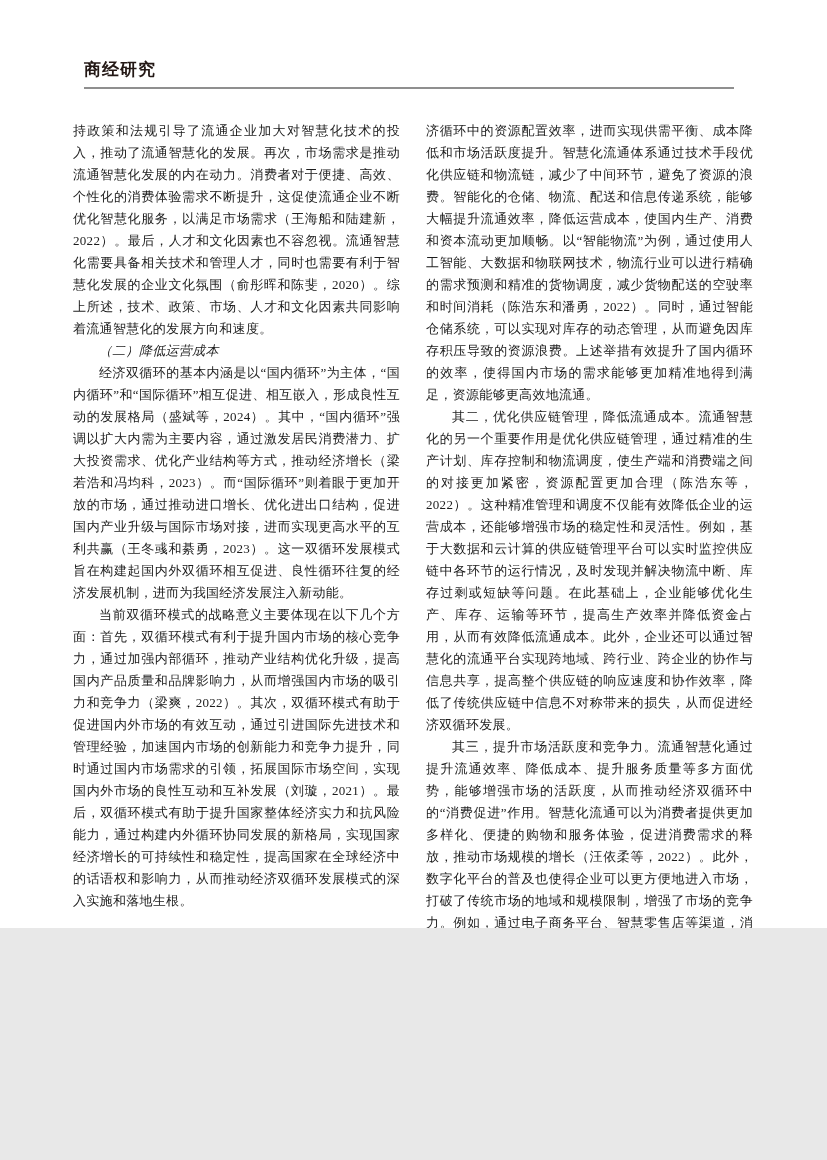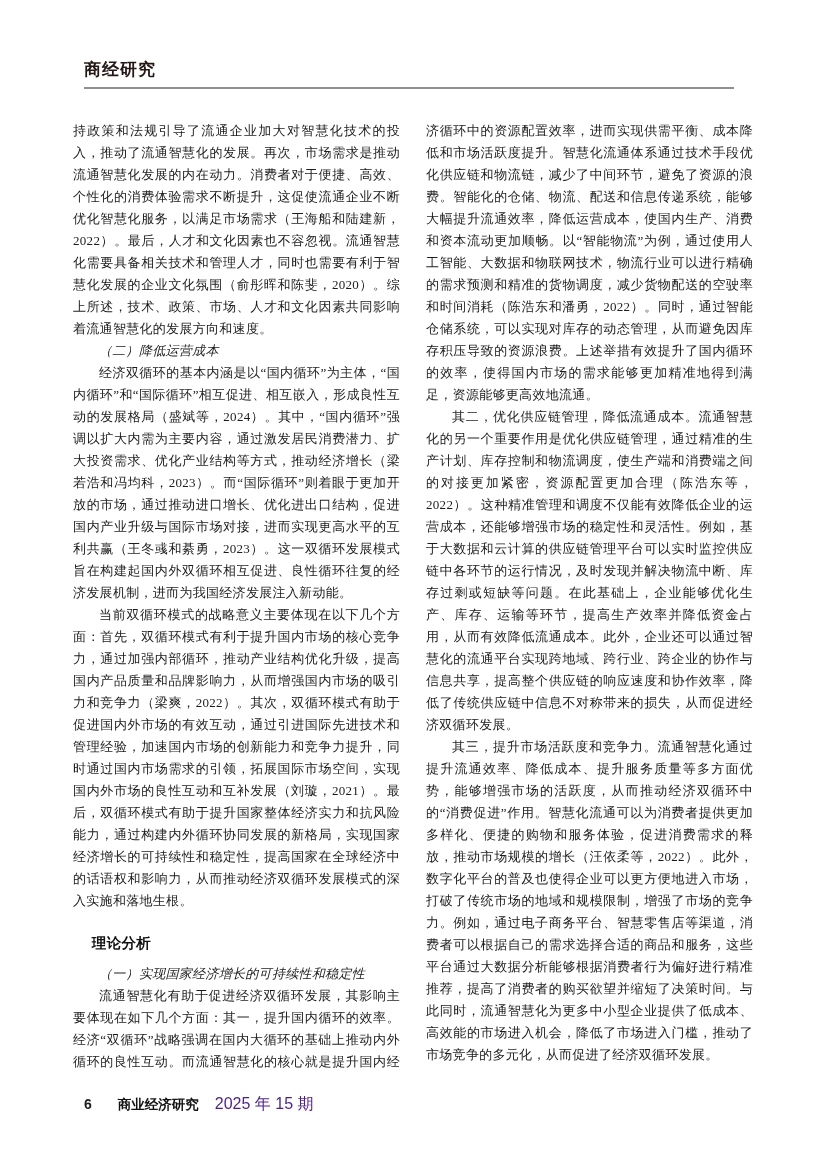--- a/index.html
+++ b/index.html
@@ -1,20 +1,20 @@
 <!DOCTYPE html>
 <html><head>
 <meta charset="utf-8">
 <style>
   * { margin: 0; padding: 0; box-sizing: border-box; }
   html, body { background: #e8e8e8; }
   .page {
     position: relative;
     width: 827px;
-    height: 1160px;
+    height: 928px;
     background: #ffffff;
     margin: 0 auto;
     overflow: hidden;
     font-family: "Liberation Serif", "DejaVu Serif", serif;
     color: #1c1c1c;
   }
   .running-header {
     position: absolute;
     left: 84px;
     top: 58px;

